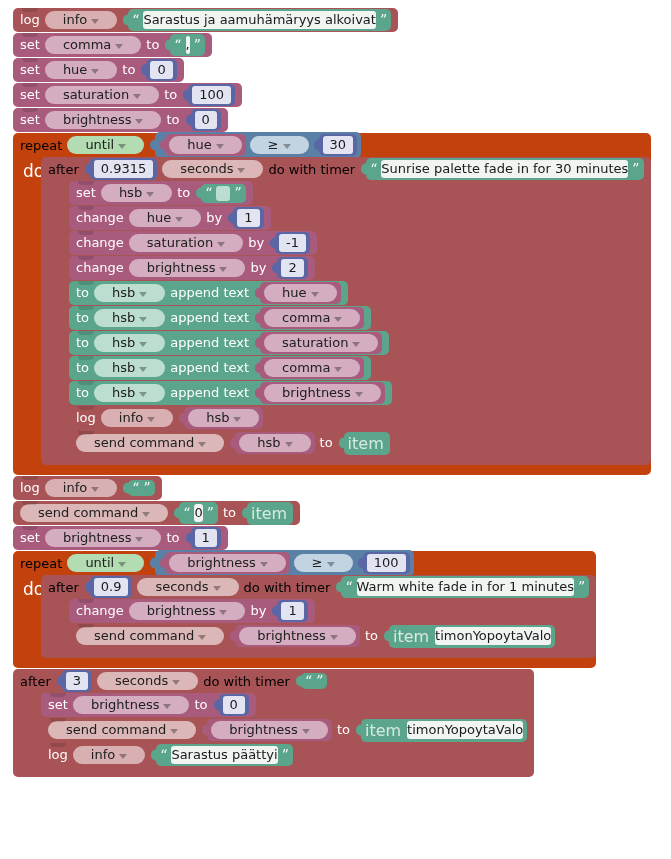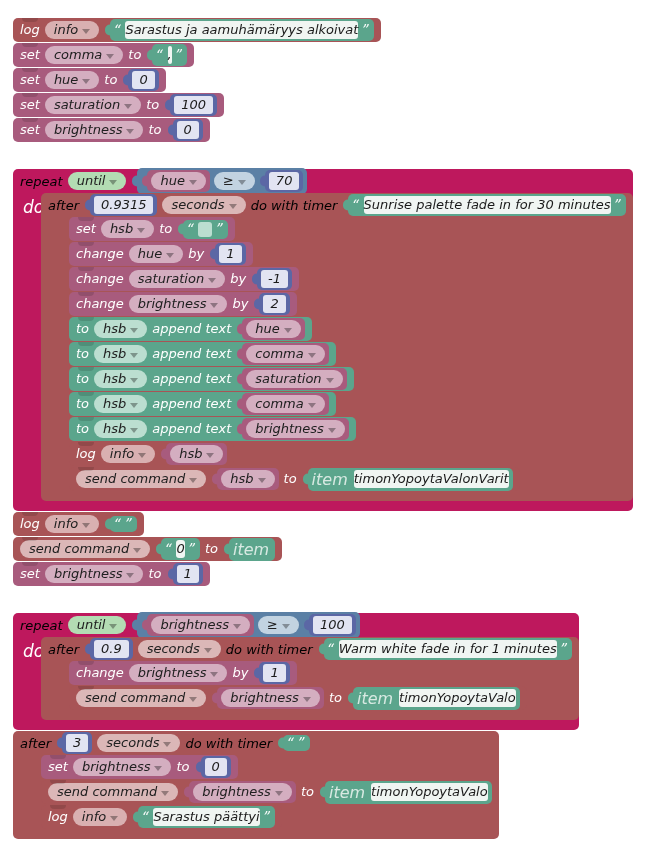--- a/index.html
+++ b/index.html
@@ -13,23 +13,22 @@
     font-family: "DejaVu Sans", sans-serif;
     font-size: 13px;
     overflow: hidden;
     position: relative;
   }
 
   
   .workspace {
     position: absolute;
     left: 13px;
-    top: 18px;
+    top: 8px;
     width: 658px;
-    font-style: italic;
   }
 
   .blk {
     position: relative;
     border-radius: 5px;
     box-sizing: border-box;
     margin: 0 0 1px 0;
     display: inline-block;
     min-height: 24px;
   }
@@ -57,29 +56,29 @@
     width: 16px;
     height: 4px;
     border-radius: 0 0 7px 7px;
     background: rgba(0,0,0,0.13);
     pointer-events: none;
   }
 
   
   .c-log      { background: #a85456; }      
   .c-var      { background: #a85b7d; }      
-  .c-loop     { background: #be185d; margin-top: 26px; }      
+  .c-loop     { background: #c2410c; }      
   .c-timer    { background: #a85456; }      
   .c-text     { background: #5ba58c; }      
   .c-thing    { background: #a85456; }      
 
   
   .fld {
     border-radius: 10px;
-    padding: 1px 9px;
+    padding: 1px 18px;
     font-size: 13px;
     line-height: 16px;
     display: inline-flex;
     align-items: center;
     gap: 3px;
     color: #202020;
     white-space: nowrap;
   }
   .fld.dd::after {
     content: "";
@@ -249,21 +248,21 @@
   <div class="cblock c-loop" style="display:inline-block;">
     <div class="chead">
       <span class="kw">repeat</span>
       <span class="fld dd f-loop">until</span>
       <span class="rep r-logic">
         <span class="rep r-var">
           <span class="fld dd f-var">hue</span>
         </span>
         <span class="fld dd f-logic">≥</span>
         <span class="rep r-math">
-          <span class="numf">70</span>
+          <span class="numf">30</span>
         </span>
       </span>
     </div>
     <div class="cbody">
       <div class="clabel">do</div>
       <div class="cinner">
 
         
         <div class="cblock c-timer" style="display:inline-block;">
           <div class="chead">
@@ -417,21 +416,20 @@
               
               <div class="blk stmt c-thing">
                 <div class="row">
                   <span class="fld dd f-thing">send command</span>
                   <span class="rep r-var">
                     <span class="fld dd f-var">hsb</span>
                   </span>
                   <span class="kw">to</span>
                   <span class="rep r-text">
                     <span class="itemlbl">item</span>
-                    <span class="txtf">timonYopoytaValonVarit</span>
                   </span>
                 </div>
               </div>
 
               <div style="height:9px"></div>
             </div>
           </div>
         </div>
 
         <div style="height:7px"></div>

